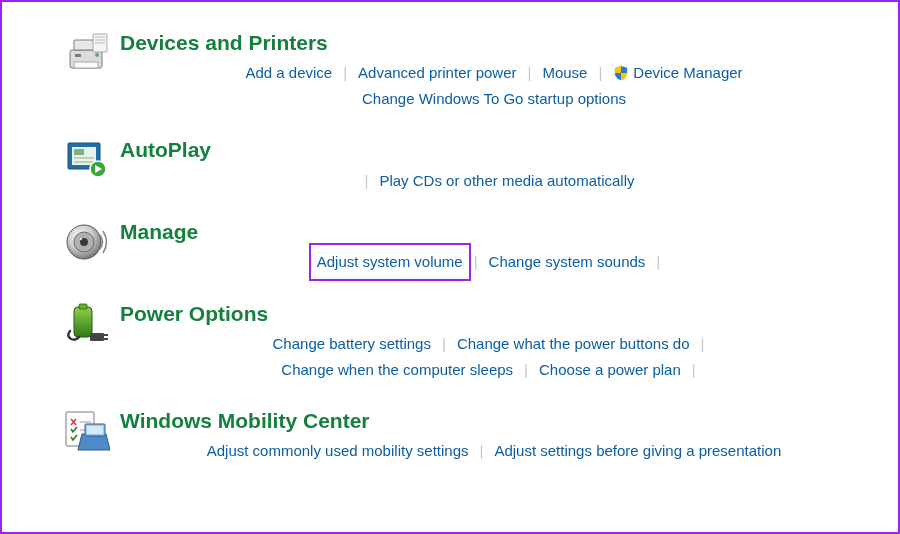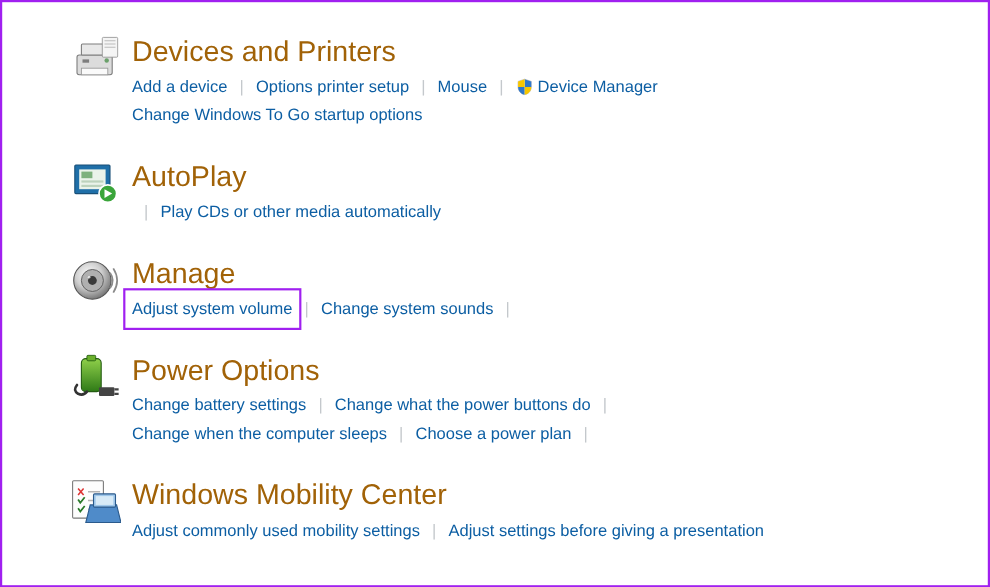--- a/index.html
+++ b/index.html
@@ -23,32 +23,33 @@
     width: 56px;
     flex: 0 0 56px;
     display: flex;
     align-items: flex-start;
     justify-content: flex-start;
     padding-top: 2px;
   }
   .icon-col svg { display: block; }
   .body-col { flex: 1; }
   .heading {
-    color: #a16207;
-    font-size: 26px;
-    font-weight: 400;
+    color: #15803d;
+    font-size: 21px;
+    font-weight: 700;
     margin: 0 0 4px 0;
     line-height: 1.25;
   }
   .links {
     display: flex;
     flex-wrap: wrap;
     align-items: center;
     gap: 0;
     line-height: 1.7;
+    justify-content: center;
   }
   .link {
     color: #0c5ea3;
     text-decoration: none;
     cursor: pointer;
     white-space: nowrap;
   }
   .sep {
     color: #c4c8cc;
     padding: 0 11px;
@@ -82,21 +83,21 @@
       <line x1="31" y1="5" x2="41" y2="5" stroke="#bbb" stroke-width="1"></line>
       <line x1="31" y1="8" x2="41" y2="8" stroke="#bbb" stroke-width="1"></line>
       <line x1="31" y1="11" x2="41" y2="11" stroke="#bbb" stroke-width="1"></line>
     </svg>
   </div>
   <div class="body-col">
     <h2 class="heading">Devices and Printers</h2>
     <div class="links">
       <a class="link">Add a device</a>
       <span class="sep">|</span>
-      <a class="link">Options printer setup</a>
+      <a class="link">Advanced printer power</a>
       <span class="sep">|</span>
       <a class="link">Mouse</a>
       <span class="sep">|</span>
       <a class="link">
         <span class="shield-icon">
           <svg width="16" height="16" viewBox="0 0 16 16">
             <path d="M8 1 L14 3 V8 C14 12 11 14.6 8 15 C5 14.6 2 12 2 8 V3 Z" fill="#fff" stroke="#888" stroke-width="0.4"></path>
             <path d="M8 1 L14 3 V8 L8 8 Z" fill="#2f77c9"></path>
             <path d="M8 1 L2 3 V8 L8 8 Z" fill="#f7c600"></path>
             <path d="M2 8 V8 C2 12 5 14.6 8 15 L8 8 Z" fill="#2f77c9"></path>

